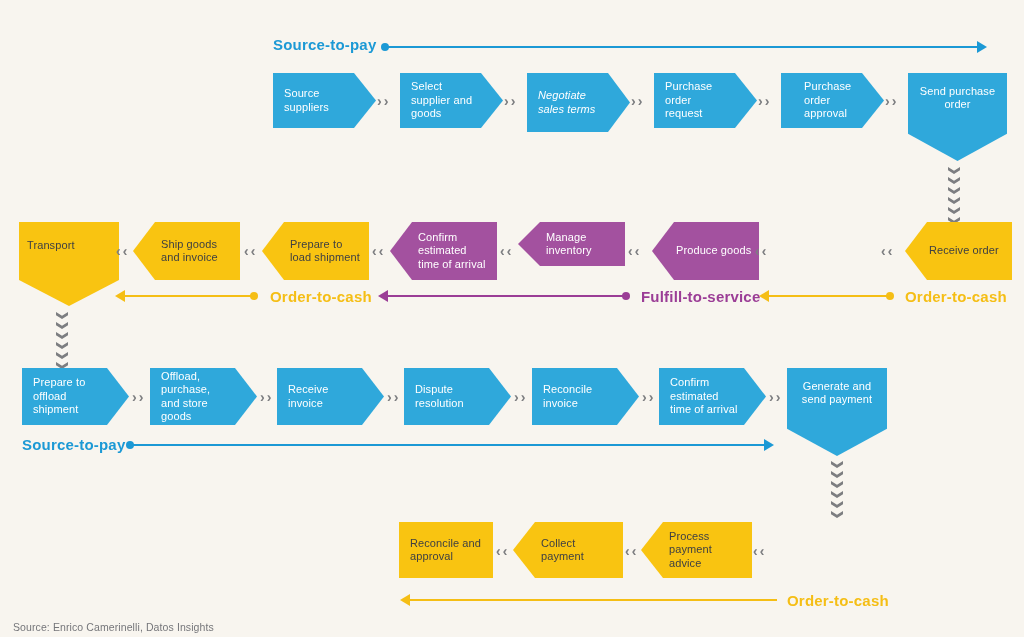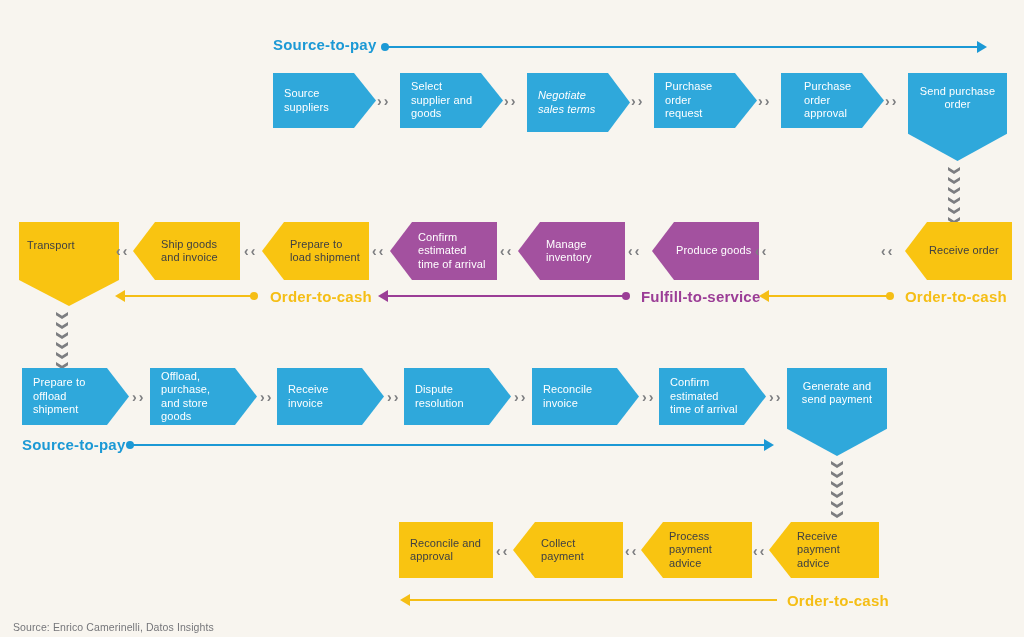--- a/index.html
+++ b/index.html
@@ -115,21 +115,21 @@
     </div>
   <div class="sep" style="left:244px;top:244px;">‹‹</div>
   <div class="box yellow arrow-l" style="left:262px;top:222px;width:107px;height:58px;">
       <span>Prepare to load shipment</span>
     </div>
   <div class="sep" style="left:372px;top:244px;">‹‹</div>
   <div class="box purple arrow-l" style="left:390px;top:222px;width:107px;height:58px;">
       <span>Confirm estimated time of arrival</span>
     </div>
   <div class="sep" style="left:500px;top:244px;">‹‹</div>
-  <div class="box purple arrow-l" style="left:518px;top:222px;width:107px;height:58px;justify-content:flex-end;">
+  <div class="box purple arrow-l" style="left:518px;top:222px;width:107px;height:44px;justify-content:flex-end;">
       <span>Manage inventory</span>
     </div>
   <div class="sep" style="left:628px;top:244px;">‹‹</div>
   <div class="box purple arrow-l txt-c" style="left:646px;top:222px;width:107px;height:58px;">
       <span>Produce goods</span>
     </div>
   <div class="sep" style="left:755px;top:244px;">‹‹</div>
   <div class="sep" style="left:881px;top:244px;">‹‹</div>
   <div class="box yellow arrow-l txt-c" style="left:899px;top:222px;width:107px;height:58px;">
       <span>Receive order</span>
@@ -214,23 +214,20 @@
     </div>
   <div class="sep" style="left:496px;top:544px;">‹‹</div>
   <div class="box yellow arrow-l" style="left:513px;top:522px;width:110px;height:56px;">
       <span>Collect payment</span>
     </div>
   <div class="sep" style="left:625px;top:544px;">‹‹</div>
   <div class="box yellow arrow-l" style="left:641px;top:522px;width:111px;height:56px;">
       <span>Process payment advice</span>
     </div>
   <div class="sep" style="left:753px;top:544px;">‹‹</div>
-  <div class="box yellow arrow-l" style="left:769px;top:522px;width:110px;height:56px;">
-      <span>Receive payment advice</span>
-    </div>
 
   <div>
     <div class="tri tri-l-yellow" style="left:400px;top:594px;"></div>
     <div class="hline hl-yellow" style="left:409px;top:599px;width:368px;"></div>
   </div>
   <div class="flabel lab-yellow" style="left:787px;top:592px;">Order-to-cash</div>
 
   <div class="source-note">Source: Enrico Camerinelli, Datos Insights</div>
 
 </div>

